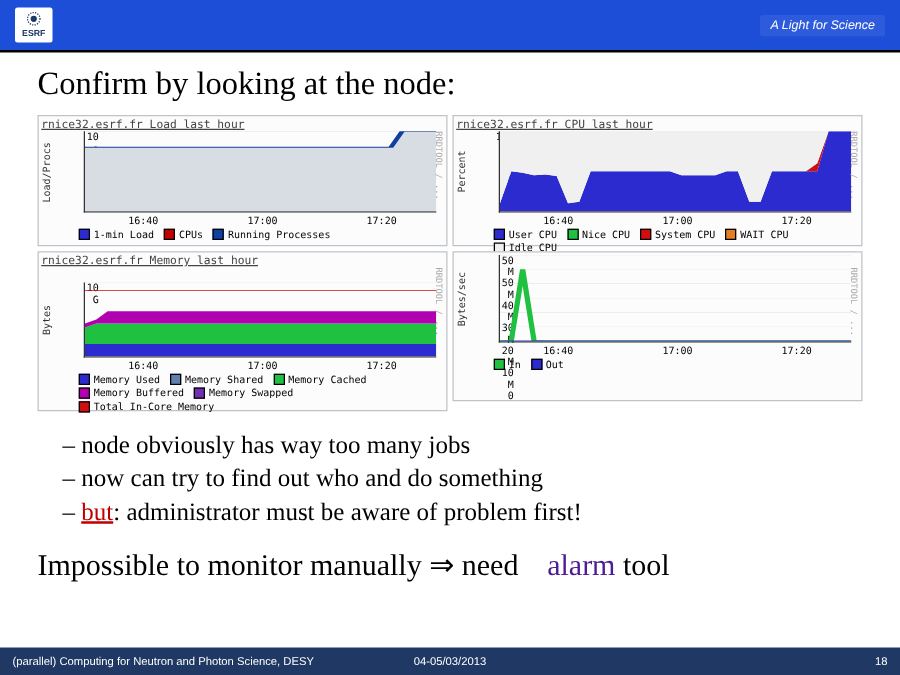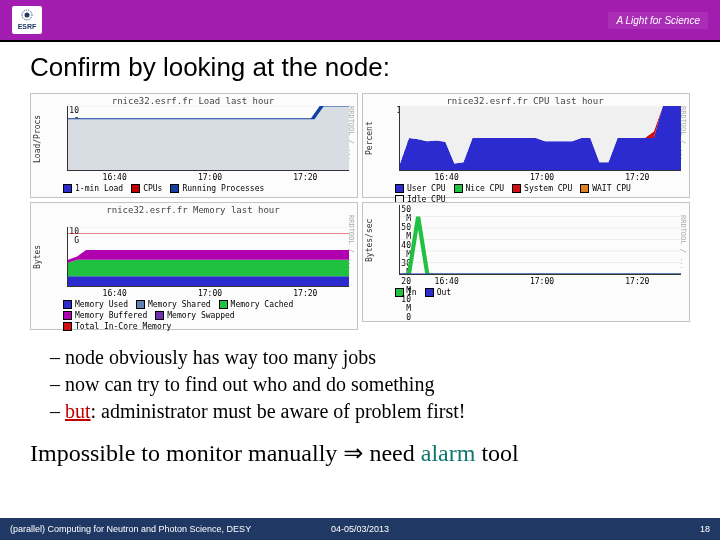--- a/index.html
+++ b/index.html
@@ -1,48 +1,48 @@
 <!DOCTYPE html>
 <html><head>
 <meta charset="utf-8">
 <style>
   * { margin: 0; padding: 0; box-sizing: border-box; }
   body { width: 720px; height: 540px; font-family: Georgia, serif; background: #fff; overflow: hidden; position: relative; }
-  .topbar { height: 40px; background: #a21caf; display: flex; align-items: center; padding: 0 12px; justify-content: space-between; }
+  .topbar { height: 40px; background: #1d4ed8; display: flex; align-items: center; padding: 0 12px; justify-content: space-between; }
   .logo { width: 30px; height: 28px; background: #fff; display: flex; align-items: center; justify-content: center; border-radius: 2px; }
   .logo-inner { width: 24px; height: 22px; }
   .tagline { color: #fff; font-family: Verdana, sans-serif; font-size: 10px; font-style: italic; padding: 3px 8px; background: rgba(255,255,255,0.08); border-radius: 2px; }
   .blackbar { height: 2px; background: #000; }
   .content { padding: 10px 30px 0 30px; height: calc(540px - 40px - 2px - 22px); overflow: hidden; }
-  h1.title { font-size: 26px; font-weight: 400; font-family: Liberation Sans, sans-serif; margin-bottom: 10px; }
+  h1.title { font-size: 26px; font-weight: 400; font-family: Liberation Serif, serif; margin-bottom: 10px; }
   .charts { display: grid; grid-template-columns: 1fr 1fr; gap: 4px; margin-bottom: 14px; }
   .chart { border: 1px solid #c0c4c8; background: #fcfcfc; padding: 2px 4px 2px 2px; position: relative; }
   .chart-a { height: 105px; }
   .chart-b { height: 105px; }
   .chart-c { height: 128px; }
   .chart-d { height: 120px; }
-  .chart-title { text-align: center; font-family: monospace; font-size: 9px; color: #444; }
+  .chart-title { text-align: left; font-family: monospace; font-size: 9px; color: #444; text-decoration: underline; }
   .chart-body { display: flex; height: 65px; }
   .chart-body-c { display: flex; height: 60px; margin-top: 12px; }
   .chart-body-d { display: flex; height: 70px; }
   .ylabel { writing-mode: vertical-rl; transform: rotate(180deg); font-family: monospace; font-size: 8px; color: #333; text-align: center; width: 12px; }
   .plot { flex: 1; position: relative; }
   .yticks { position: absolute; left: 16px; top: 0; bottom: 0; width: 20px; display: flex; flex-direction: column; justify-content: space-between; font-family: monospace; font-size: 8px; text-align: right; padding-right: 2px; }
   .plot-area { position: absolute; left: 22px; right: 4px; top: 0; bottom: 0; border-left: 1px solid #333; border-bottom: 1px solid #333; }
   .xticks { display: flex; justify-content: space-around; font-family: monospace; font-size: 8px; margin-left: 34px; margin-top: 2px; }
   .legend { display: flex; flex-wrap: wrap; gap: 2px 8px; font-family: monospace; font-size: 8px; padding: 2px 4px 2px 30px; }
   .leg-item { display: flex; align-items: center; gap: 3px; }
   .sw { width: 9px; height: 9px; border: 1px solid #000; flex-shrink: 0; }
   .watermark { position: absolute; right: 2px; top: 12px; writing-mode: vertical-rl; font-family: monospace; font-size: 7px; color: #aaa; }
   .bullets { font-family: "Times New Roman", serif; font-size: 20px; padding-left: 20px; margin-bottom: 14px; line-height: 1.35; }
   .bullets li { list-style: none; }
   .bullets li::before { content: "– "; }
   .but { color: #c00000; }
   .conclusion { font-family: "Times New Roman", serif; font-size: 24px; }
-  .alarm { color: #0f766e; }
+  .alarm { color: #4c1d95; margin-left: 17px; }
   .footer { position: absolute; bottom: 0; left: 0; right: 0; height: 22px; background: #203864; display: flex; align-items: center; padding: 0 10px; font-family: Verdana, sans-serif; font-size: 9px; color: #fff; }
   .footer .pg { margin-left: auto; }
   .footer .dt { position: absolute; left: 50%; transform: translateX(-50%); }
 </style>
 </head>
 <body>
 
 <div class="topbar">
   <div class="logo">
     <svg class="logo-inner" viewBox="0 0 24 22">

